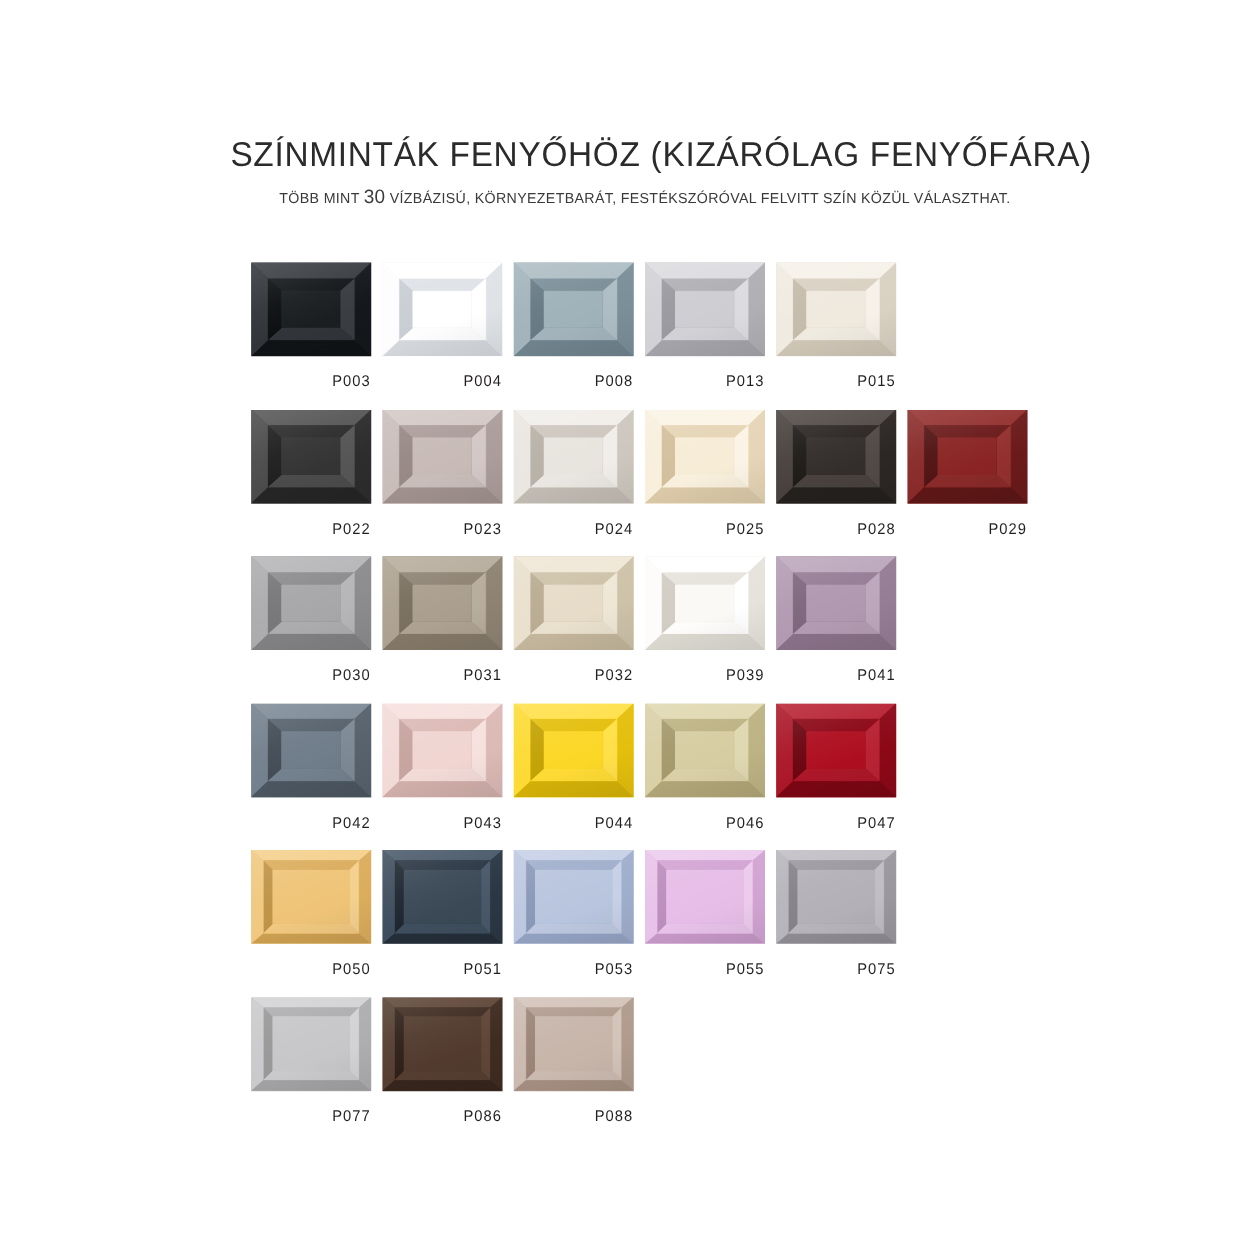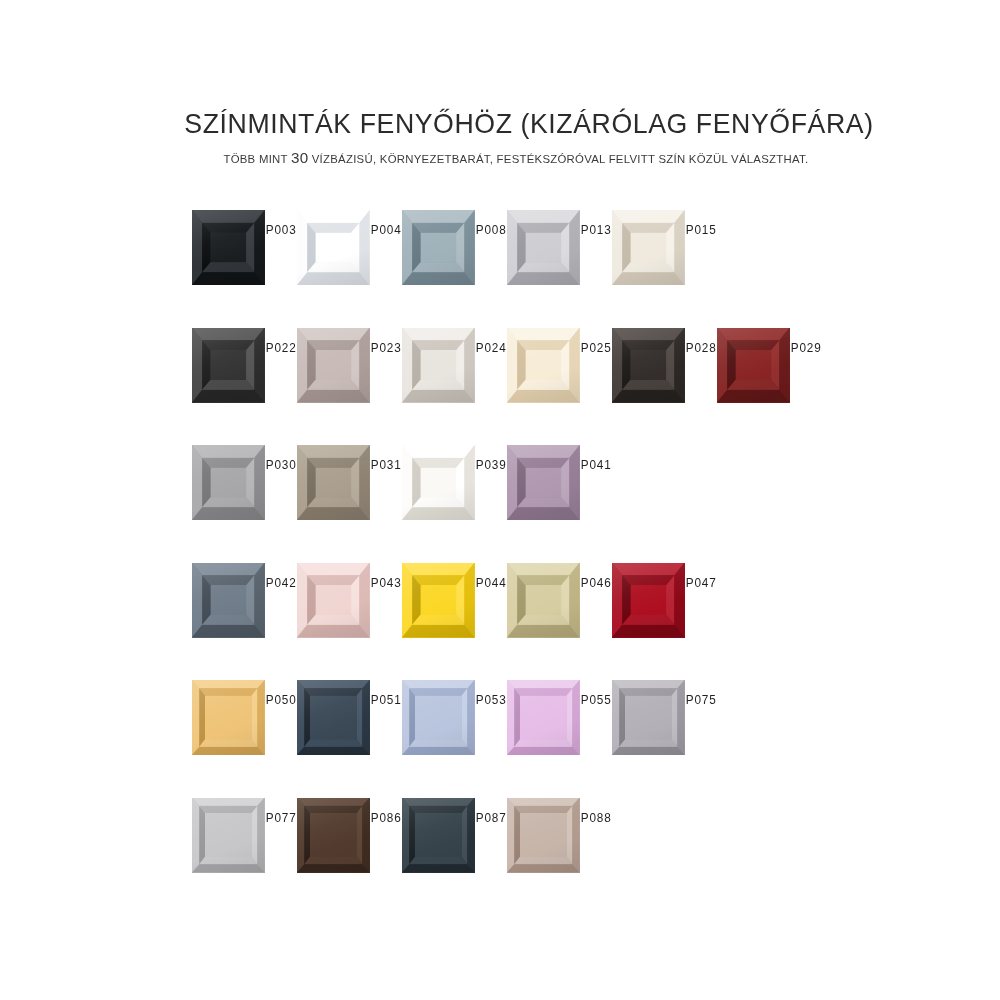--- a/index.html
+++ b/index.html
@@ -68,22 +68,22 @@
     top: 210px;
     width: 630px;
   }
   .row {
     display: flex;
     height: 117.5px;
   }
   .cell {
     width: 105px;
     display: flex;
-    flex-direction: row;
-    align-items: flex-start;
+    flex-direction: column;
+    align-items: flex-end;
   }
 
   
   .swatch {
     position: relative;
     width: 96px;
     height: 75px;
     overflow: hidden;
     background: var(--base);
   }
@@ -422,20 +422,37 @@
               <div class="iramp left"></div>
               <div class="iramp right"></div>
               <div class="iramp bottom"></div>
               <div class="face"></div>
             </div>
             <div class="sheen"></div>
           </div>
           <div class="label">P031</div>
         </div>
         <div class="cell">
+          <div class="swatch" style="--base: #ddd2bb; --face: #e6dcc8; --lite: #efe7d6; --lite2: #e9e0cd; --dark: #cec2a9; --dark2: #c3b69c; --dark3: #b9ac92;">
+            <div class="ramp top"></div>
+            <div class="ramp left"></div>
+            <div class="ramp right"></div>
+            <div class="ramp bottom"></div>
+            <div class="inner">
+              <div class="iramp top"></div>
+              <div class="iramp left"></div>
+              <div class="iramp right"></div>
+              <div class="iramp bottom"></div>
+              <div class="face"></div>
+            </div>
+            <div class="sheen"></div>
+          </div>
+          <div class="label">P032</div>
+        </div>
+        <div class="cell">
           <div class="swatch" style="--base: #f3f1ec; --face: #faf9f6; --lite: #ffffff; --lite2: #fdfcfa; --dark: #e6e3dc; --dark2: #dbd8d0; --dark3: #d1cdc5;">
             <div class="ramp top"></div>
             <div class="ramp left"></div>
             <div class="ramp right"></div>
             <div class="ramp bottom"></div>
             <div class="inner">
               <div class="iramp top"></div>
               <div class="iramp left"></div>
               <div class="iramp right"></div>
               <div class="iramp bottom"></div>
@@ -666,37 +683,20 @@
               <div class="iramp left"></div>
               <div class="iramp right"></div>
               <div class="iramp bottom"></div>
               <div class="face"></div>
             </div>
             <div class="sheen"></div>
           </div>
           <div class="label">P086</div>
         </div>
         <div class="cell">
-          <div class="swatch flat" style="--base: #2e3a42; --face: #36434b; --lite: #445158; --lite2: #3a474f; --dark: #273238; --dark2: #212a30; --dark3: #1b2329;">
-            <div class="ramp top"></div>
-            <div class="ramp left"></div>
-            <div class="ramp right"></div>
-            <div class="ramp bottom"></div>
-            <div class="inner">
-              <div class="iramp top"></div>
-              <div class="iramp left"></div>
-              <div class="iramp right"></div>
-              <div class="iramp bottom"></div>
-              <div class="face"></div>
-            </div>
-            <div class="sheen"></div>
-          </div>
-          <div class="label">P087</div>
-        </div>
-        <div class="cell">
           <div class="swatch flat" style="--base: #bda99d; --face: #c7b5aa; --lite: #d3c3b9; --lite2: #cbbab0; --dark: #b09b8e; --dark2: #a48e81; --dark3: #9a8376;">
             <div class="ramp top"></div>
             <div class="ramp left"></div>
             <div class="ramp right"></div>
             <div class="ramp bottom"></div>
             <div class="inner">
               <div class="iramp top"></div>
               <div class="iramp left"></div>
               <div class="iramp right"></div>
               <div class="iramp bottom"></div>

